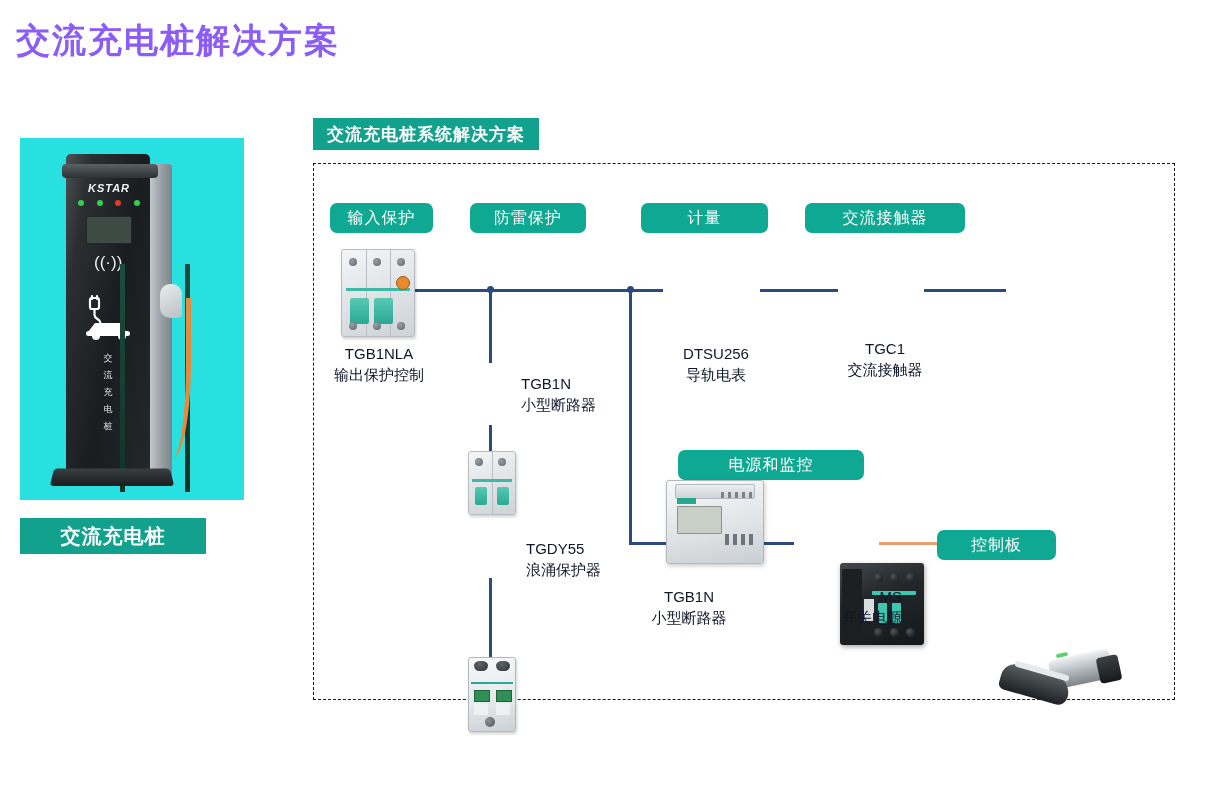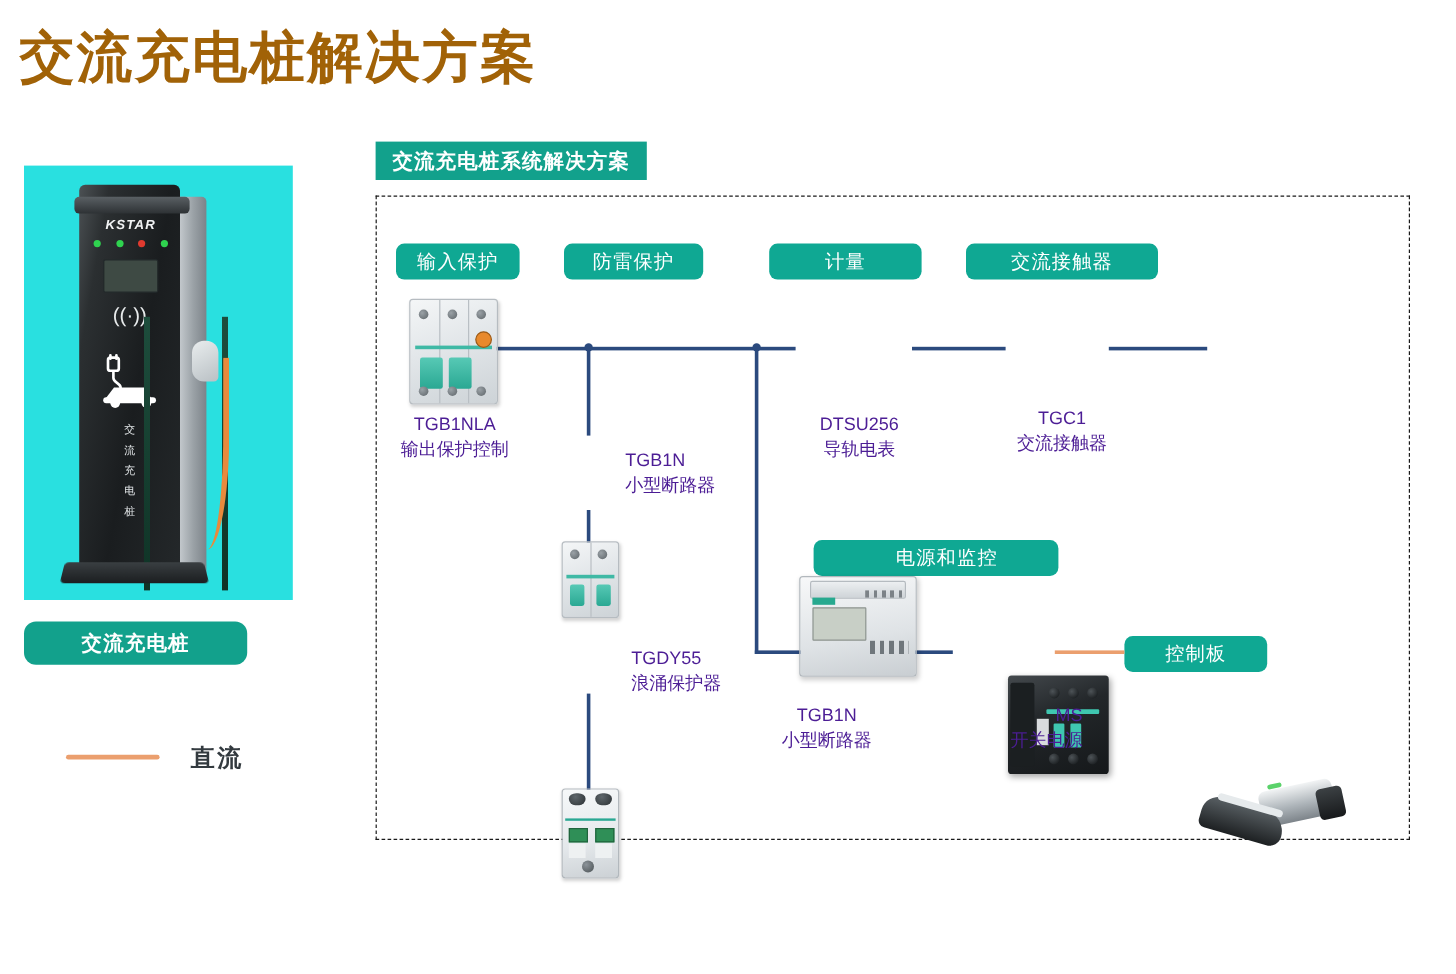--- a/index.html
+++ b/index.html
@@ -9,22 +9,22 @@
     font-family:"Liberation Sans","DejaVu Sans",sans-serif;
     position:relative;
     overflow:hidden;
     -webkit-font-smoothing:antialiased;
   }
   .abs{position:absolute;}
 
   
   #page-title{
     left:16px;top:22px;
-    font-size:46px;font-weight:bold;
-    color:#a16207;
+    font-size:34px;font-weight:bold;
+    color:#8b5cf6;
     letter-spacing:2px;
     line-height:1.1;
   }
 
   
   #product-photo{
     left:20px;top:138px;width:224px;height:362px;
     background:#29e0e0;
     overflow:hidden;
   }
@@ -84,24 +84,23 @@
     border-radius:0 0 60% 0;
   }
   .pile-gun{
     position:absolute;left:140px;top:146px;width:22px;height:34px;
     background:linear-gradient(150deg,#e9edee,#b9c0c4);
     border-radius:10px 10px 4px 10px;
   }
   #product-caption{
     left:20px;top:518px;width:186px;height:36px;
     background:#12a18c;color:#ffffff;
-    font-size:17px;font-weight:bold;
+    font-size:20px;font-weight:bold;
     display:flex;align-items:center;justify-content:center;
     letter-spacing:1px;
-    border-radius:10px;
   }
 
   
   #legend{left:55px;top:608px;width:210px;}
   .legend-row{display:flex;align-items:center;height:46px;}
   .legend-swatch{width:78px;height:4px;border-radius:2px;margin-right:26px;}
   .legend-label{font-size:20px;font-weight:bold;color:#333a3f;letter-spacing:2px;}
 
   
   #diagram-banner{
@@ -131,21 +130,21 @@
 
   
   .wire{background:#2b4a7e;}
   .wire-h{height:3px;}
   .wire-v{width:3px;}
   .wire-dc{background:#eb9f6e;height:3px;}
   .junction{width:7px;height:7px;border-radius:50%;background:#2b4a7e;}
 
   
   .caption{
-    font-size:15px;color:#4c1d95;
+    font-size:15px;color:#0f172a;
     text-align:center;line-height:21px;
     white-space:nowrap;
   }
   .mcb{
     background:linear-gradient(160deg,#f4f6f7 0%,#e2e6e9 45%,#cdd3d7 100%);
     border:1px solid #b6bcc1;border-radius:3px;position:relative;
     box-shadow:1px 2px 3px rgba(0,0,0,.18);
   }
   .mcb .pole-split{position:absolute;top:0;bottom:0;width:1px;background:#b9bfc4;}
   .mcb .lever{
@@ -256,34 +255,30 @@
     <div class="pile-vtext" style="left:28px;">交<br>流<br>充<br>电<br>桩</div>
   </div>
   <div class="pile-gun"></div>
   <div class="pile-cable"></div>
   <div class="pile-base"></div>
 </div>
 
 <div class="abs" id="product-caption">交流充电桩</div>
 
 <div class="abs" id="legend">
-  <div class="legend-row">
-    <span class="legend-swatch" style="background:#eb9f6e"></span>
-    <span class="legend-label">直流</span>
-  </div>
 </div>
 
 <div class="abs" id="diagram-banner">交流充电桩系统解决方案</div>
 <div class="abs" id="diagram-frame"></div>
 
 <div class="abs pill" style="left:330px;top:203px;width:103px;">输入保护</div>
 <div class="abs pill" style="left:470px;top:203px;width:116px;">防雷保护</div>
 <div class="abs pill" style="left:641px;top:203px;width:127px;">计量</div>
 <div class="abs pill" style="left:805px;top:203px;width:160px;">交流接触器</div>
-<div class="abs pill" style="left:678px;top:450px;width:186px;padding-left:18px;">电源和监控</div>
+<div class="abs pill" style="left:678px;top:450px;width:186px;">电源和监控</div>
 <div class="abs pill" style="left:937px;top:530px;width:119px;">控制板</div>
 
 <div class="abs wire wire-h" style="left:410px;top:289px;width:253px;"></div>
 
 <div class="abs wire wire-h" style="left:760px;top:289px;width:78px;"></div>
 
 <div class="abs wire wire-h" style="left:924px;top:289px;width:82px;"></div>
 
 <div class="abs wire wire-v" style="left:489px;top:289px;height:74px;"></div>
 

